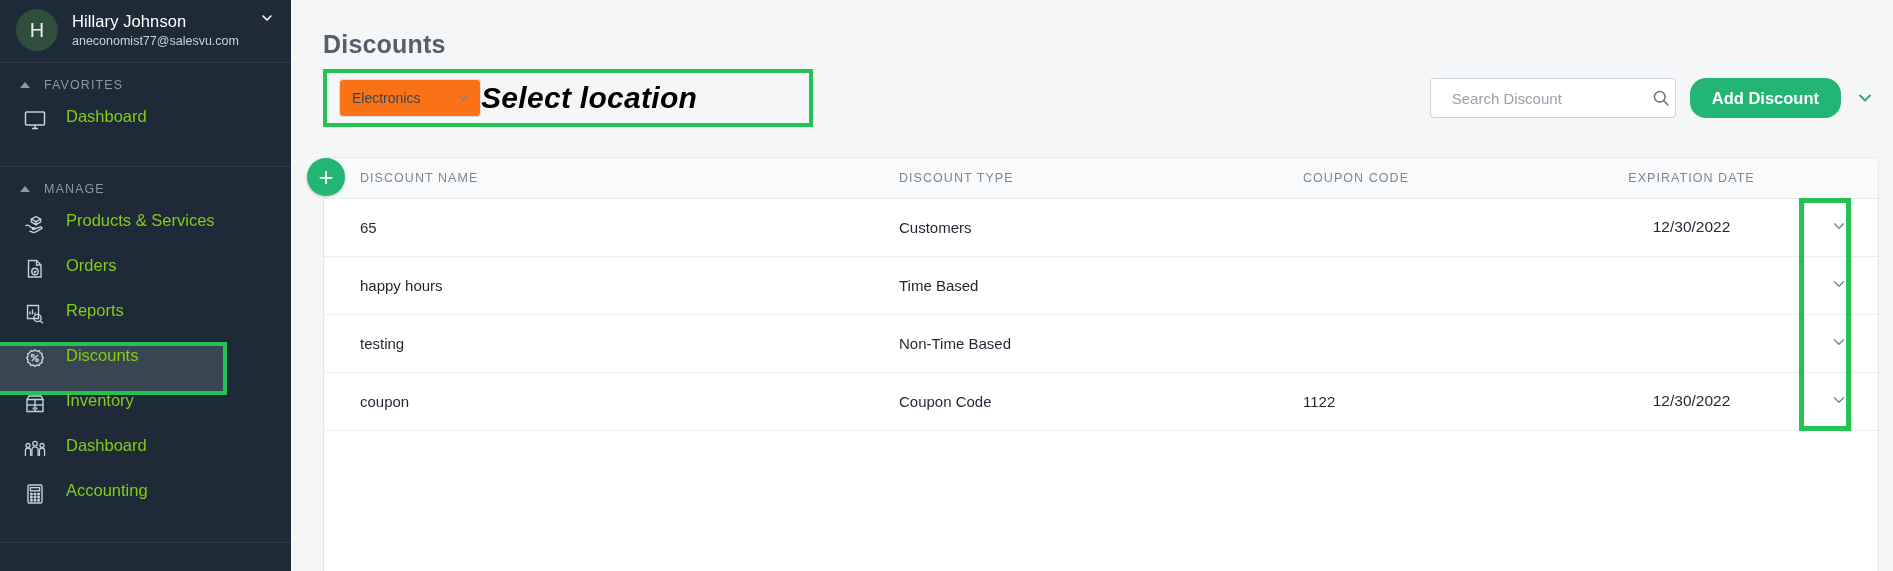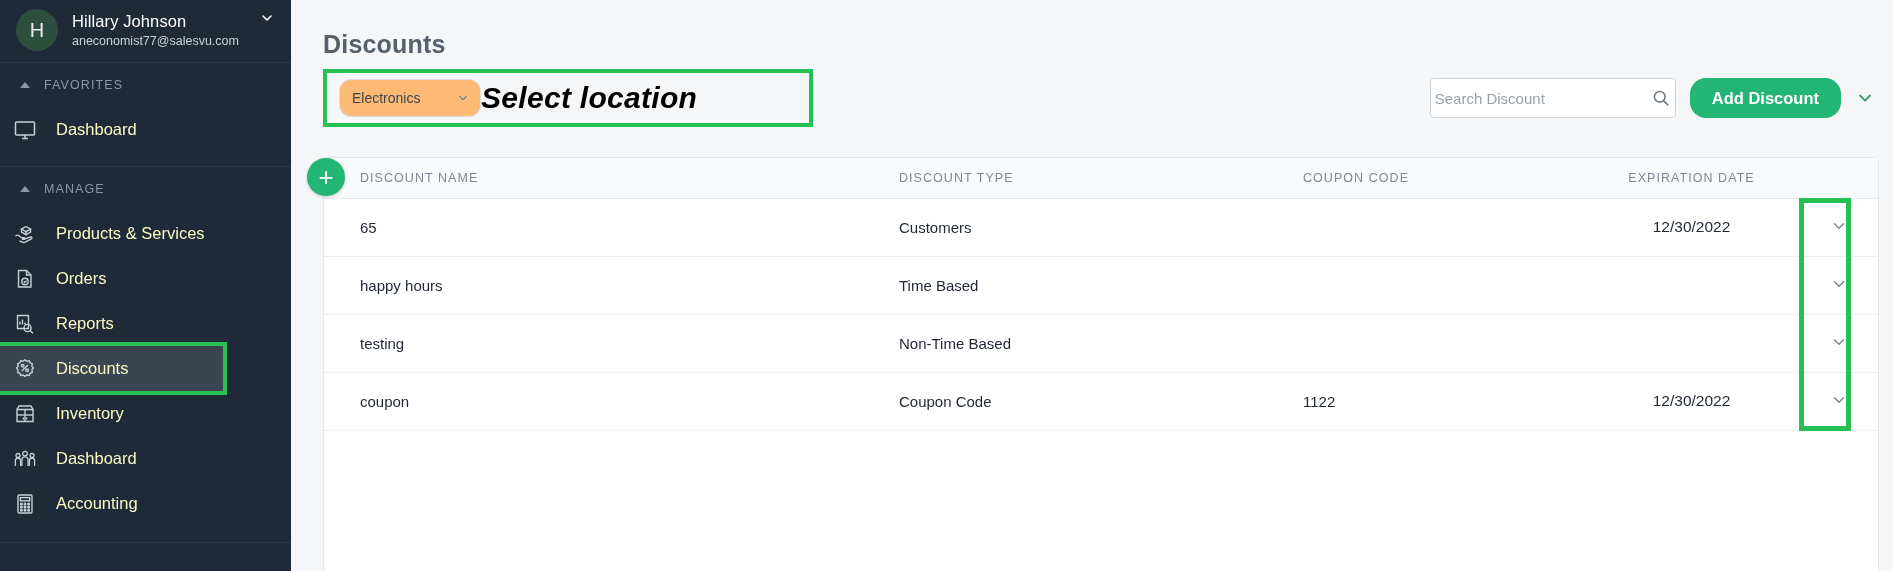--- a/index.html
+++ b/index.html
@@ -47,23 +47,23 @@
     padding: 0 0 0 20px; height: 44px; text-align: center;
   }
   .sb-group-label .tri {
     width: 0; height: 0;
     border-left: 5px solid transparent;
     border-right: 5px solid transparent;
     border-bottom: 6px solid #8c98a6;
     margin-right: 14px;
   }
   .sb-item {
-    display: flex; align-items: center;
-    height: 45px; padding-left: 12px;
-    color: #fef9c3; font-size: 16.5px;
+    display: flex; align-items: flex-start;
+    height: 45px; padding-left: 22px;
+    color: #84cc16; font-size: 16.5px;
     position: relative;
   }
   .sb-item .ic {
     width: 26px; height: 26px; margin-right: 18px;
     flex: 0 0 26px;
     display: flex; align-items: center; justify-content: center;
     color: #c6d0d9;
   }
   .sb-item.active {
     background: #3a4552;
@@ -98,42 +98,42 @@
     display: flex; align-items: center;
     border: 4px solid #25c152;
     height: 58px;
     padding: 0 0 0 12px;
     width: 490px;
     background: transparent;
   }
   .loc-select {
     display: flex; align-items: center; justify-content: space-between;
     width: 142px; height: 38px;
-    background: #fdba74;
+    background: #f97316;
     border: 1px solid #d7dde3;
-    border-radius: 12px;
+    border-radius: 4px;
     padding: 0 10px 0 12px;
     color: #3c4450; font-size: 14px;
   }
   .loc-select .chev { width: 14px; height: 14px; color: #7a8591; }
   .annot-text {
     font-size: 30px; font-weight: bold; font-style: italic;
     color: #000000; letter-spacing: .3px;
     white-space: nowrap;
   }
 
   .toolbar-right {
     position: absolute; right: 0px; top: 0; height: 62px;
     display: flex; align-items: center; gap: 14px; padding-right: 8px;
   }
   .search-box {
     display: flex; align-items: center;
     width: 246px; height: 40px;
     background: #ffffff; border: 1px solid #cdd4db; border-radius: 4px;
-    padding: 0 4px;
+    padding: 0 21px;
   }
   .search-box input {
     flex: 1 1 auto; border: none; outline: none;
     font-family: "Liberation Sans", sans-serif;
     font-size: 15px; color: #3c4450; background: transparent;
   }
   .search-box input::placeholder { color: #98a1ab; }
   .search-box .mag { width: 20px; height: 20px; color: #6b7682; flex: 0 0 20px; }
   .btn-add {
     background: #22b573; color: #ffffff;

